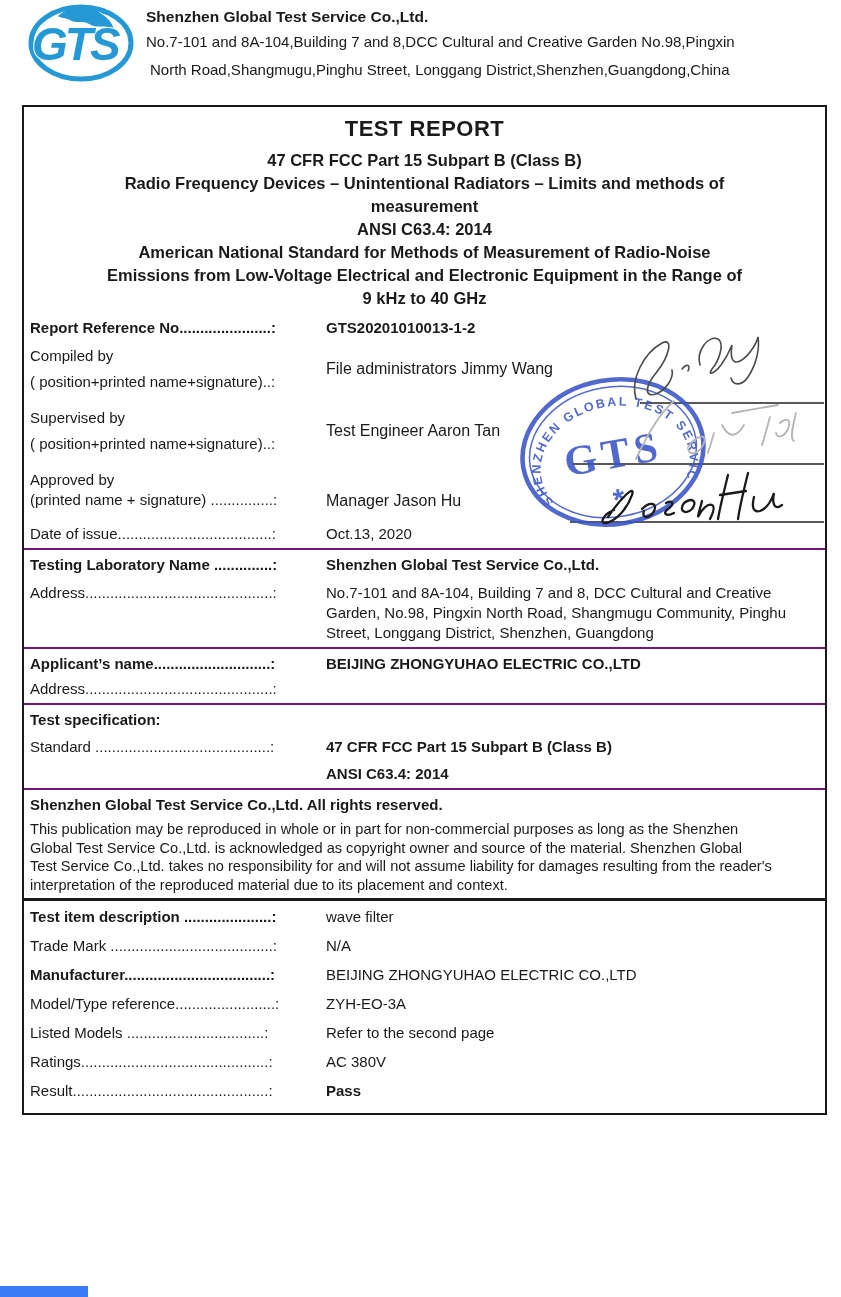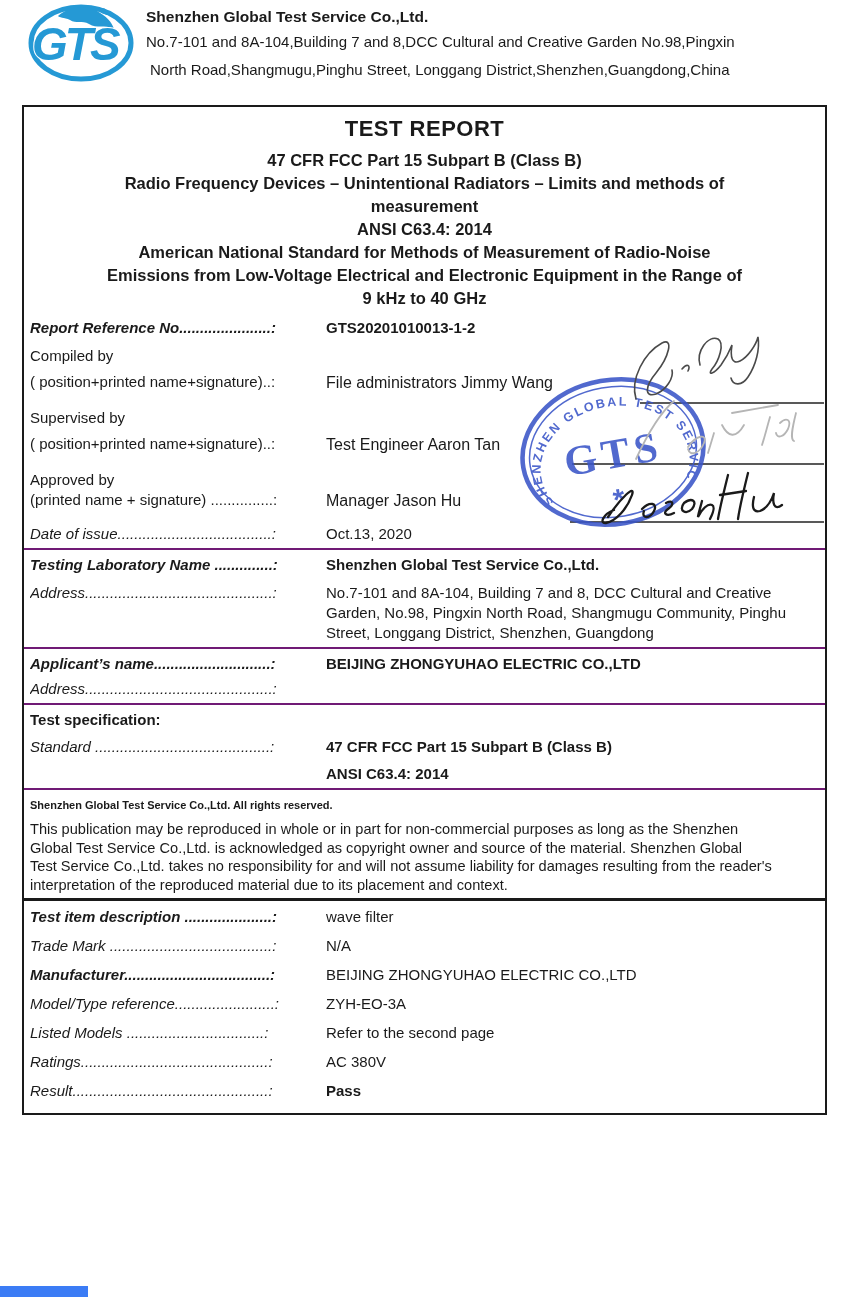--- a/index.html
+++ b/index.html
@@ -20,33 +20,33 @@
     border:2px solid #1a1a1a;background:#fff;
   }
   .title-block{text-align:center;font-weight:bold;padding-top:9px;}
   .title-main{font-size:22px;margin-bottom:7px;letter-spacing:.5px;}
   .title-sub{font-size:16.5px;line-height:23px;}
   
   .sec{padding:5px 6px 4px 6px;position:relative;}
   .bt2{border-top:2px solid #701a75;}
   .bt3{border-top:3px solid #1a1a1a;}
   .row{display:flex;font-size:15px;line-height:20px;}
-  .lbl{width:296px;flex:none;white-space:nowrap;overflow:hidden;font-style:italic;}
+  .lbl{width:296px;flex:none;white-space:nowrap;overflow:hidden;}
   .val{flex:1;}
   .b{font-weight:bold;}
   .row2{display:flex;align-items:flex-end;}
   .lbl2{width:296px;flex:none;font-size:15px;}
   .lbl2 .l1{line-height:20px;margin-bottom:6px;}
   .lbl2 .l2{line-height:20px;white-space:nowrap;}
   .sig-sec{padding-top:8px;}
   .sig-sec .gap8{margin-bottom:8px;}
-  .sig-sec .gap16{margin-bottom:16px;}
+  .sig-sec .gap16{margin-bottom:16px;align-items:center;}
   .sig-sec .gap14{margin-bottom:14px;}
   .std-val .line2{margin-top:7px;}
-  .rights-head{font-size:11px;font-weight:bold;line-height:20px;margin-bottom:5px;}
+  .rights-head{font-size:15px;font-weight:bold;line-height:20px;margin-bottom:5px;}
   .rights-body{font-size:14.6px;line-height:18.6px;max-width:742px;}
   .item-row{margin-bottom:9px;}
   
   .overlay{position:absolute;left:0;top:0;width:801px;height:560px;pointer-events:none;}
   
   .footer-bar{position:absolute;left:0;top:1286px;width:88px;height:11px;}
 </style>
 </head>
 <body>
 

